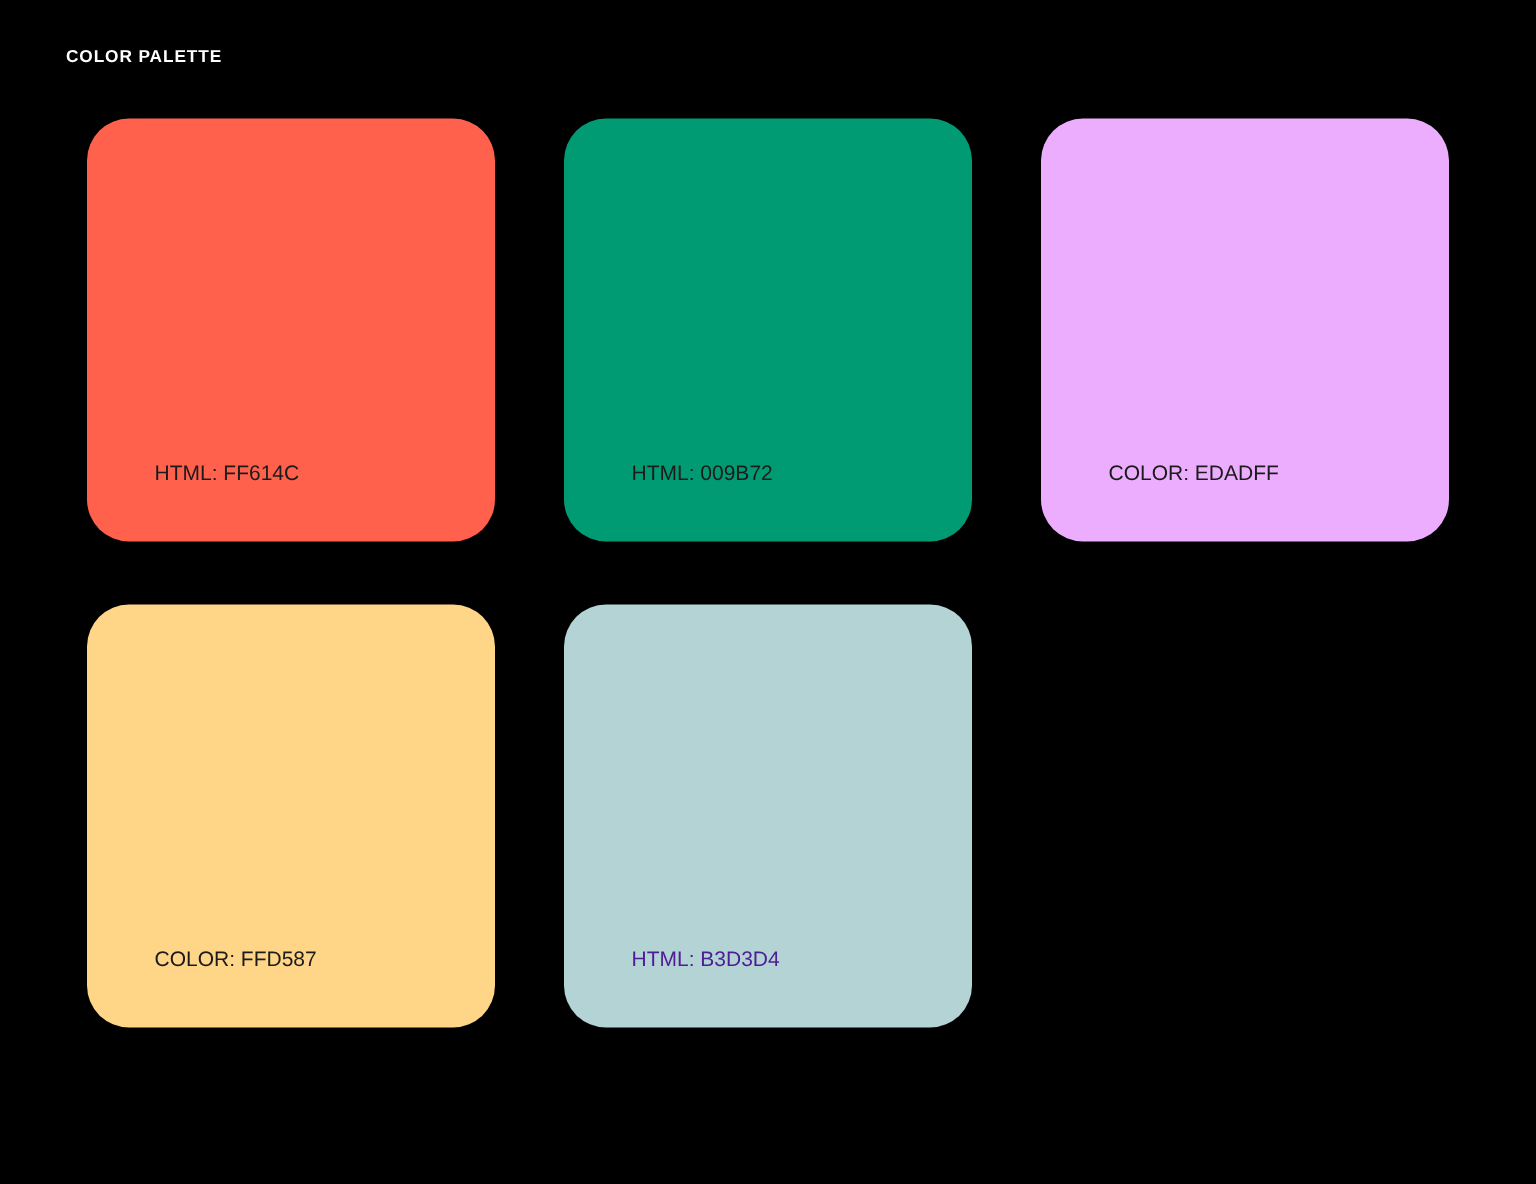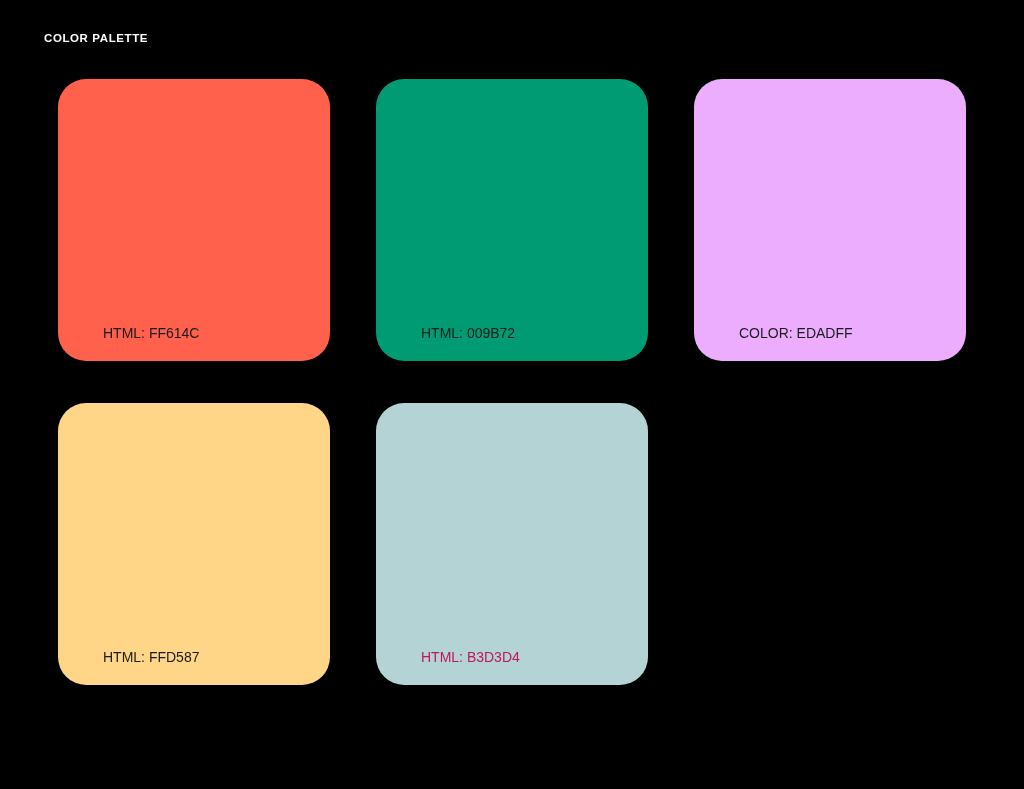--- a/index.html
+++ b/index.html
@@ -46,21 +46,21 @@
     row-gap: 42px;
   }
   .swatch-card {
     position: relative;
     border-radius: 28px;
     overflow: hidden;
   }
   .swatch-label {
     position: absolute;
     left: 45px;
-    bottom: 19px;
+    bottom: 37px;
     font-size: 14px;
     font-weight: normal;
     color: #1b1b1b;
     line-height: 18px;
     white-space: nowrap;
   }
 </style>
 </head>
 <body style="background: rgb(0, 0, 0);">
 
@@ -77,21 +77,21 @@
 
     <div class="swatch-card" style="background: rgb(0, 155, 114);">
       <span class="swatch-label" style="color: rgb(27, 27, 27);">HTML: 009B72</span>
     </div>
 
     <div class="swatch-card" style="background: rgb(237, 173, 255);">
       <span class="swatch-label" style="color: rgb(27, 27, 27);">COLOR: EDADFF</span>
     </div>
 
     <div class="swatch-card" style="background: rgb(255, 213, 135);">
-      <span class="swatch-label" style="color: rgb(27, 27, 27);">HTML: FFD587</span>
+      <span class="swatch-label" style="color: rgb(27, 27, 27);">COLOR: FFD587</span>
     </div>
 
     <div class="swatch-card" style="background: rgb(179, 211, 212);">
-      <span class="swatch-label" style="color: #be185d;">HTML: B3D3D4</span>
+      <span class="swatch-label" style="color: #4c1d95;">HTML: B3D3D4</span>
     </div>
 
   </div>
 </div>
 
 </body></html>

